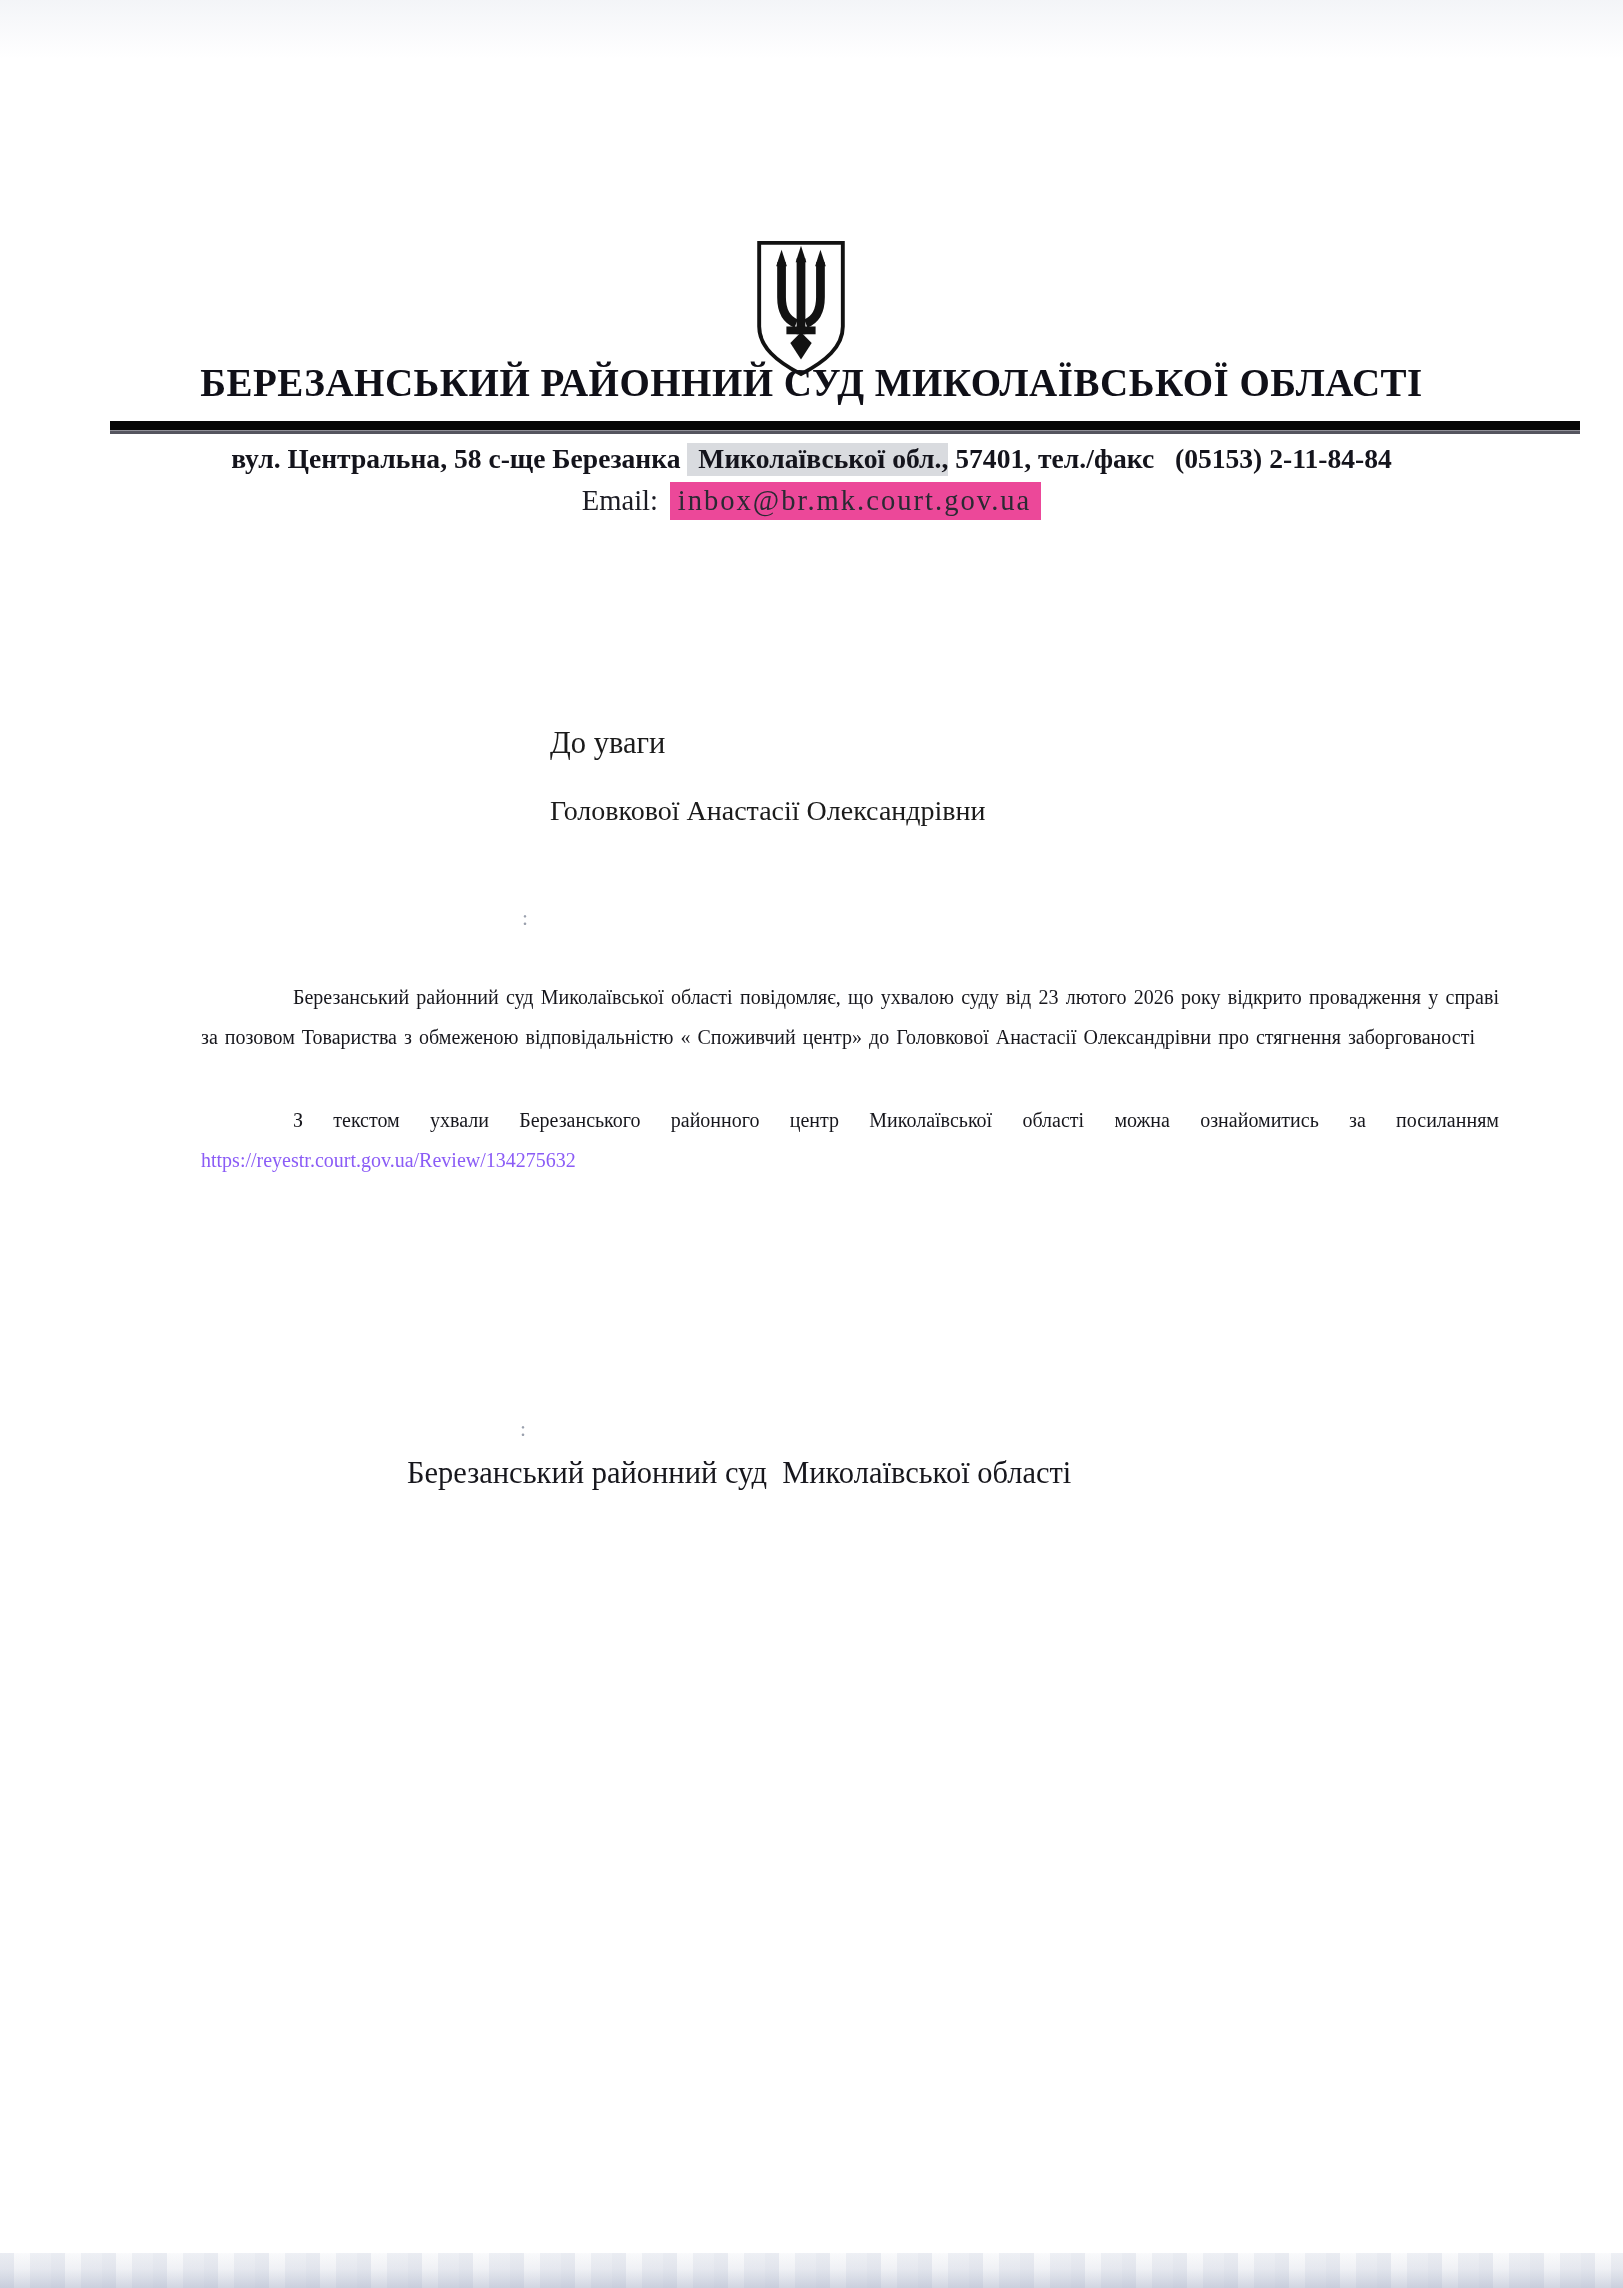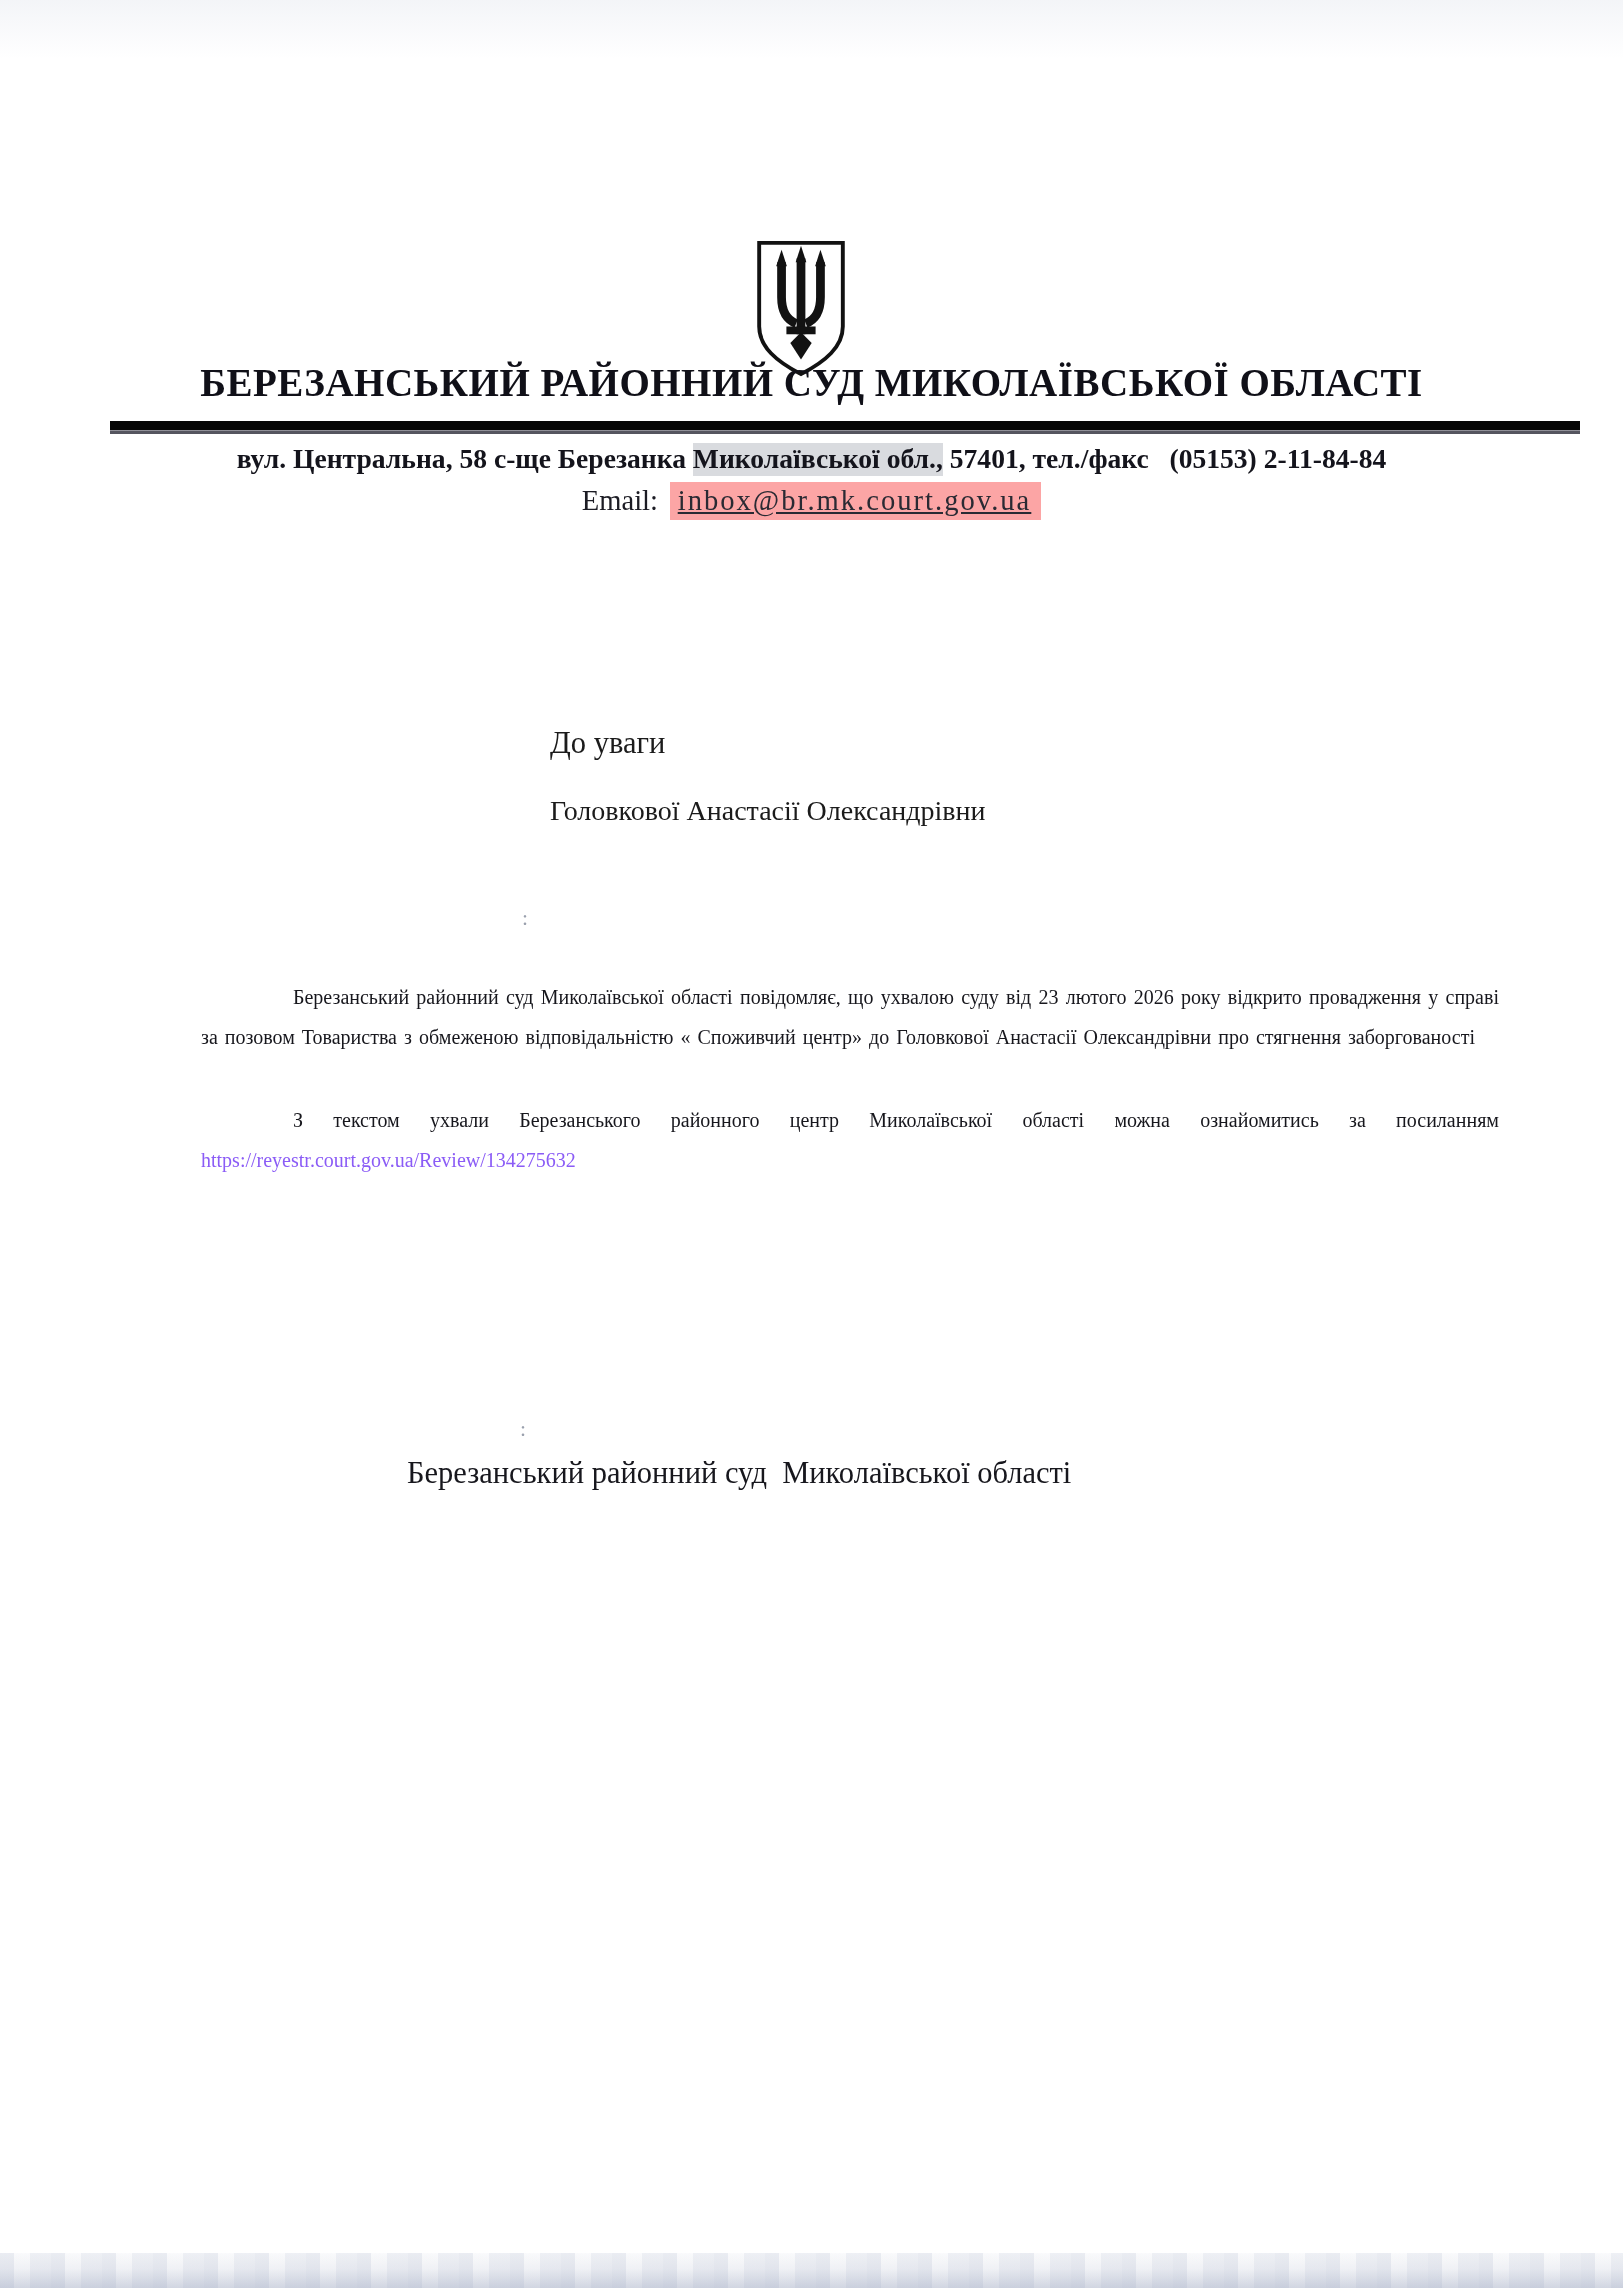--- a/index.html
+++ b/index.html
@@ -73,38 +73,38 @@
     text-align: center;
     font-weight: bold;
     font-size: 27.6px;
     line-height: 33px;
     white-space: pre;
     color: #14141c;
   }
   .address-highlight {
     background: rgba(120,126,140,0.28);
     box-shadow: 0 2px 0 rgba(120,126,140,0.28);
+    padding-left: 11px;
   }
   .email-line {
     position: absolute;
     top: 482px;
     left: 0;
     width: 100%;
     text-align: center;
     font-size: 28.6px;
     line-height: 35px;
     color: #1c1c24;
   }
   .email-link {
     display: inline-block;
     margin-left: 11.8px;
     padding: 1px 9.9px 2px 7.9px;
-    background: #fca5a5;
+    background: #ec4899;
     color: #2a2a33;
-    text-decoration: underline;
     letter-spacing: 2px;
   }
   .case-block {
     position: absolute;
     left: 195px;
     top: 576px;
     font-size: 30.5px;
     line-height: 44px;
     white-space: pre;
   }

